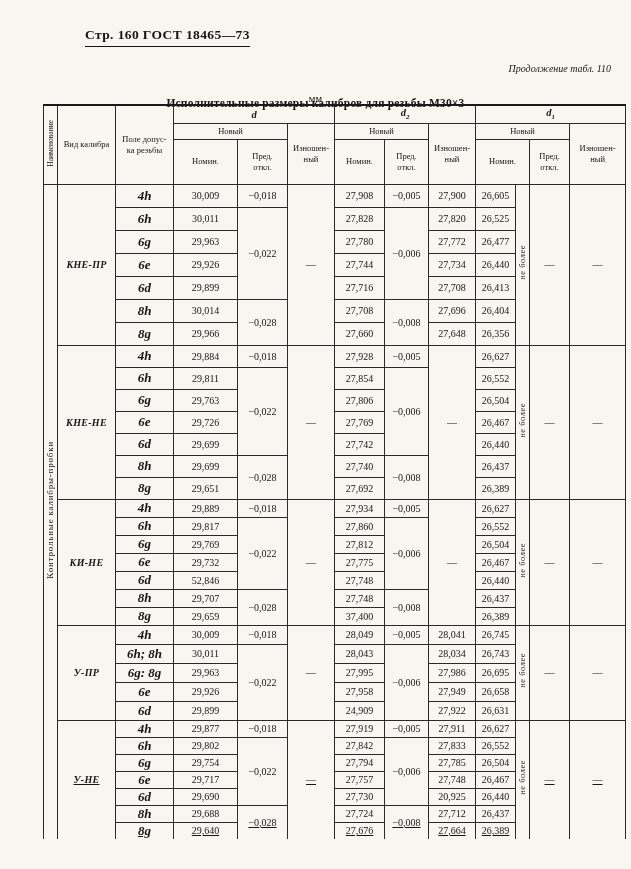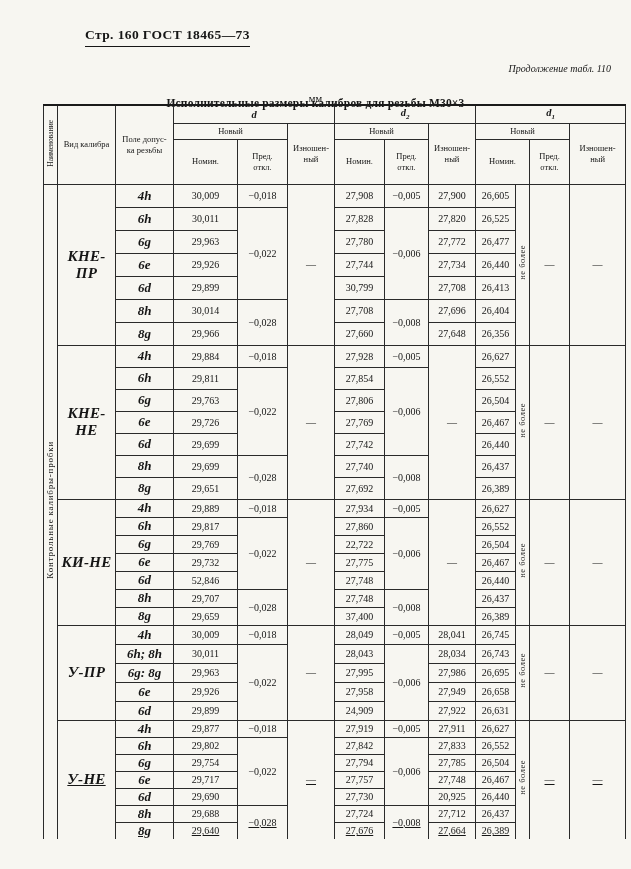--- a/index.html
+++ b/index.html
@@ -44,21 +44,21 @@
   }
   thead tr.h1 th{border-top:2px solid #1a1a1a;}
   thead th{font-weight:normal;font-size:8.5px;line-height:1.25;}
   thead th.dim{font-style:italic;font-weight:bold;font-size:10.5px;}
   thead th.dim sub{font-size:7px;}
   .pre{white-space:pre-line;}
   tr.h1{height:18px;} tr.h2{height:16px;} tr.h3{height:45px;}
 
   td.num{font-size:10px;}
   td.pole{font-size:13px;font-style:italic;font-weight:bold;}
-  td.vid{font-size:15px;font-style:italic;font-weight:bold;letter-spacing:.3px;}
+  td.vid{font-size:10px;font-style:italic;font-weight:bold;letter-spacing:.3px;}
   td.vnote{padding:0;}
   .vtext{
     writing-mode:vertical-rl;transform:rotate(180deg);
     display:inline-block;line-height:1;
     font-size:8.5px;letter-spacing:.5px;white-space:nowrap;
   }
   th.c-name .vtext{font-size:7.5px;letter-spacing:0;}
   td.vcell .vtext{font-size:9px;letter-spacing:.8px;}
   td.vcell{border-bottom:none;}
 
@@ -165,21 +165,21 @@
         <tr class="g0">
           <td rowspan="1" class="pole">6e</td>
           <td rowspan="1" class="num">29,926</td>
           <td rowspan="1" class="num">27,744</td>
           <td rowspan="1" class="num">27,734</td>
           <td rowspan="1" class="num">26,440</td>
         </tr>
         <tr class="g0">
           <td rowspan="1" class="pole">6d</td>
           <td rowspan="1" class="num">29,899</td>
-          <td rowspan="1" class="num">30,799</td>
+          <td rowspan="1" class="num">27,716</td>
           <td rowspan="1" class="num">27,708</td>
           <td rowspan="1" class="num">26,413</td>
         </tr>
         <tr class="g0">
           <td rowspan="1" class="pole">8h</td>
           <td rowspan="1" class="num">30,014</td>
           <td rowspan="2" class="num">−0,028</td>
           <td rowspan="1" class="num">27,708</td>
           <td rowspan="2" class="num">−0,008</td>
           <td rowspan="1" class="num">27,696</td>
@@ -264,21 +264,21 @@
           <td rowspan="1" class="pole">6h</td>
           <td rowspan="1" class="num">29,817</td>
           <td rowspan="4" class="num">−0,022</td>
           <td rowspan="1" class="num">27,860</td>
           <td rowspan="4" class="num">−0,006</td>
           <td rowspan="1" class="num">26,552</td>
         </tr>
         <tr class="g2">
           <td rowspan="1" class="pole">6g</td>
           <td rowspan="1" class="num">29,769</td>
-          <td rowspan="1" class="num">22,722</td>
+          <td rowspan="1" class="num">27,812</td>
           <td rowspan="1" class="num">26,504</td>
         </tr>
         <tr class="g2">
           <td rowspan="1" class="pole">6e</td>
           <td rowspan="1" class="num">29,732</td>
           <td rowspan="1" class="num">27,775</td>
           <td rowspan="1" class="num">26,467</td>
         </tr>
         <tr class="g2">
           <td rowspan="1" class="pole">6d</td>

